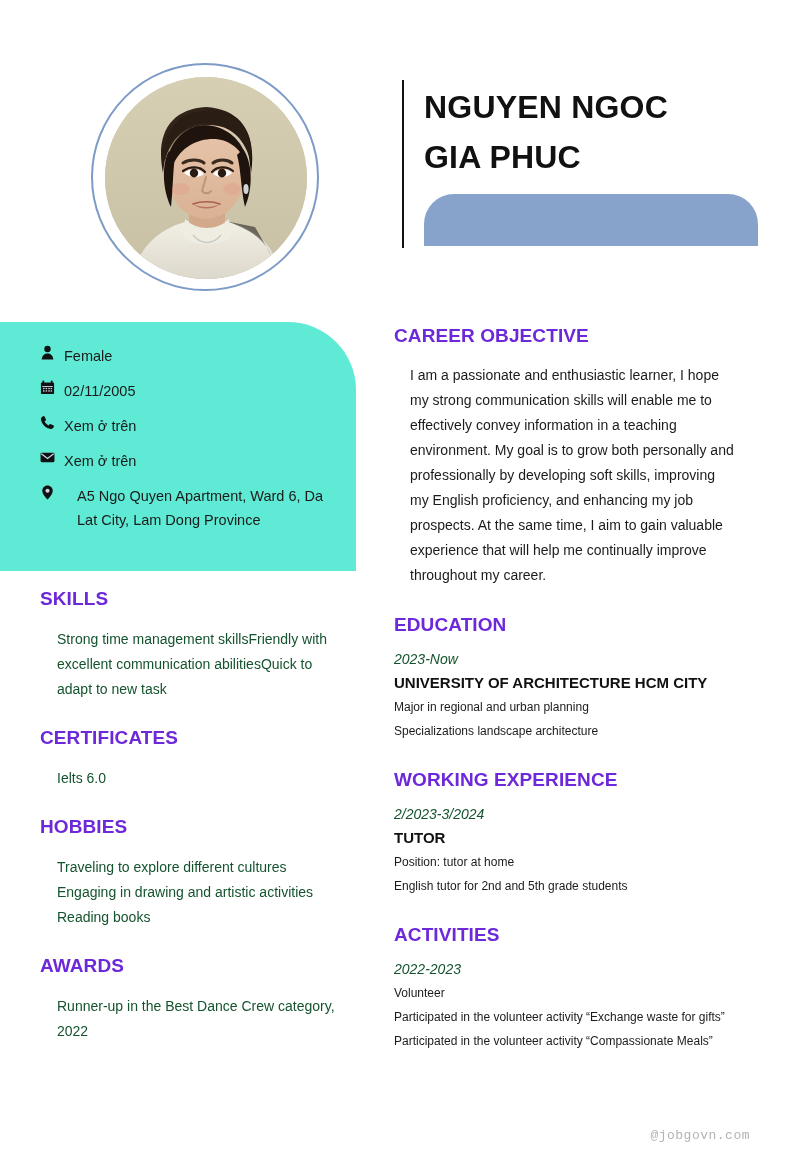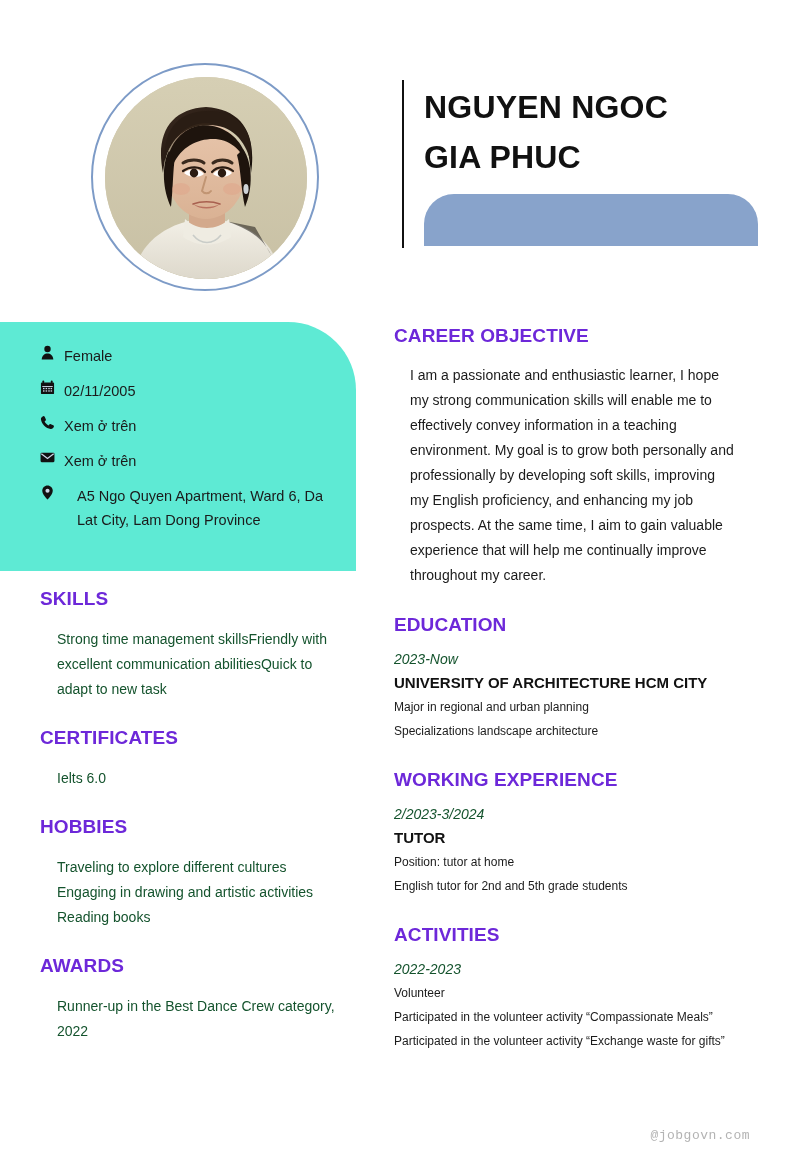--- a/index.html
+++ b/index.html
@@ -382,20 +382,20 @@
       <div class="entry-line">Position: tutor at home</div>
       <div class="entry-line">English tutor for 2nd and 5th grade students</div>
     </div>
   </div>
 
   <div class="sec-block">
     <h2 class="sec-title">ACTIVITIES</h2>
     <div class="entry">
       <div class="entry-date">2022-2023</div>
       <div class="entry-line">Volunteer</div>
+      <div class="entry-line justified">Participated in the volunteer activity “Exchange waste for gifts”</div>
       <div class="entry-line justified">Participated in the volunteer activity “Compassionate Meals”</div>
-      <div class="entry-line justified">Participated in the volunteer activity “Exchange waste for gifts”</div>
     </div>
   </div>
 
 </div>
 
 <div class="footer-mark">@jobgovn.com</div>
 
 </body></html>

